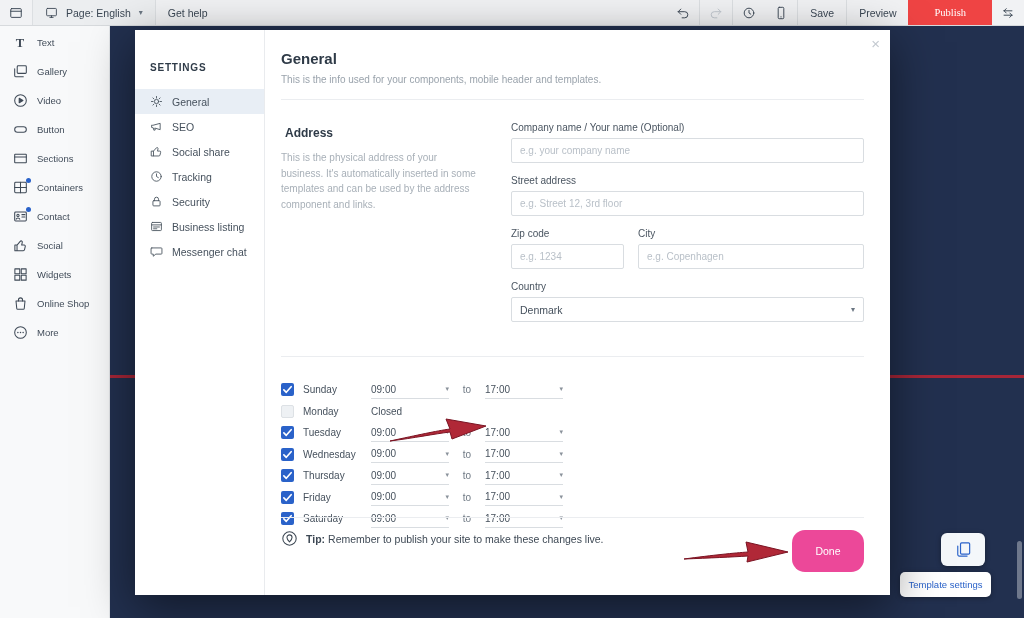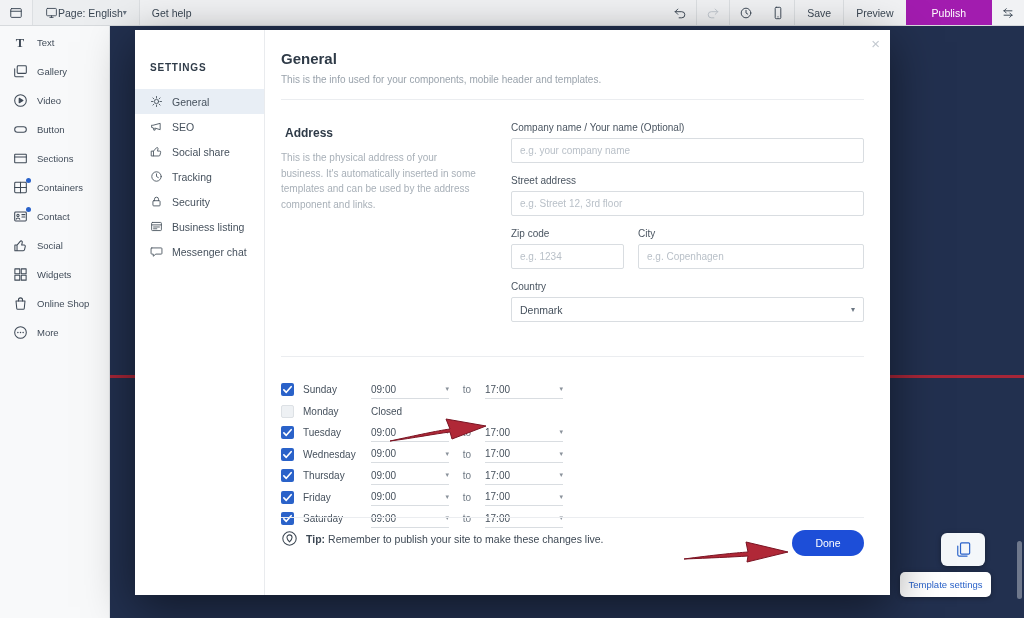--- a/index.html
+++ b/index.html
@@ -10,27 +10,27 @@
   }
   svg.ic { fill:none; stroke:currentColor; stroke-width:1.1; stroke-linecap:round; stroke-linejoin:round; display:block; }
 
   
   .toolbar { position:absolute; top:0; left:0; right:0; height:26px; background:#f1f2f4;
     border-bottom:1px solid #d7dadd; display:flex; align-items:stretch; font-size:10.5px; color:#3b4754; z-index:5; }
   .tb-btn { display:flex; align-items:center; padding:0 12px; cursor:pointer; }
   .tb-iconbtn { display:flex; align-items:center; padding:0 9px; cursor:pointer; }
   .tb-iconbtn svg { width:14px; height:14px; }
   .tb-sep { width:1px; background:#dcdfe2; }
-  .page-select { display:flex; align-items:center; gap:0; padding:0 12px; background:#eceef0;
+  .page-select { display:flex; align-items:center; gap:8px; padding:0 12px; background:#eceef0;
     border-left:1px solid #dcdfe2; border-right:1px solid #dcdfe2; cursor:pointer; }
   .page-select svg { width:13px; height:13px; }
   .caret-sm { font-size:8px; color:#6b7682; }
   .tb-spacer { flex:1; }
   .disabled { color:#bfc6cd; }
-  .publish-btn { background:#a21caf; color:#fff; border:none; font-family:Liberation Sans, sans-serif; font-size:10.5px;
+  .publish-btn { background:#ef4444; color:#fff; border:none; font-family:Liberation Serif, serif; font-size:10.5px;
     padding:0 26px; cursor:pointer; display:flex; align-items:center; }
 
   
   .sidebar { position:absolute; top:26px; left:0; bottom:0; width:110px; background:#f8f9fa;
     border-right:1px solid #e3e6e9; z-index:2; padding-top:2px; }
   .sb-item { display:flex; align-items:center; gap:9px; height:29px; padding-left:13px;
     font-size:9.5px; color:#414c59; cursor:pointer; }
   .sb-icon { position:relative; width:15px; height:15px; color:#3e4956; flex:none; }
   .sb-icon svg { width:15px; height:15px; }
   .sb-dot { position:absolute; top:-2px; right:-3px; width:5px; height:5px; border-radius:50%; background:#2a62c9; }
@@ -95,21 +95,21 @@
   .time-caret { font-size:7px; color:#8a929b; }
   .to-label { width:36px; text-align:center; color:#6f7984; }
 
   .modal-footer { position:absolute; left:16px; right:26px; bottom:16px; height:62px;
     border-top:1px solid #ebedf0; display:flex; align-items:flex-start; justify-content:space-between; padding-top:12px; }
   .tip { display:flex; align-items:center; gap:8px; font-size:10.5px; color:#3d4854; }
   .tip-icon { width:17px; height:17px; color:#3d4854; flex:none; }
   .tip-icon svg { width:17px; height:17px; stroke-width:1; }
   .tip-text b { font-weight:bold; }
   .tip-rest { margin-left:3px; }
-  .done-btn { height:26px; min-width:72px; padding:0 22px; background:#1d4ed8; color:#fff; border:none;
+  .done-btn { height:42px; min-width:72px; padding:0 22px; background:#ec4899; color:#fff; border:none;
     border-radius:13px; font-size:10.5px; font-family:inherit; cursor:pointer; }
 
   .annot { position:absolute; z-index:30; pointer-events:none; }
 </style>
 </head>
 <body>
 
 <div class="toolbar">
   <div class="tb-iconbtn">
     <svg class="ic" viewBox="0 0 16 16">

